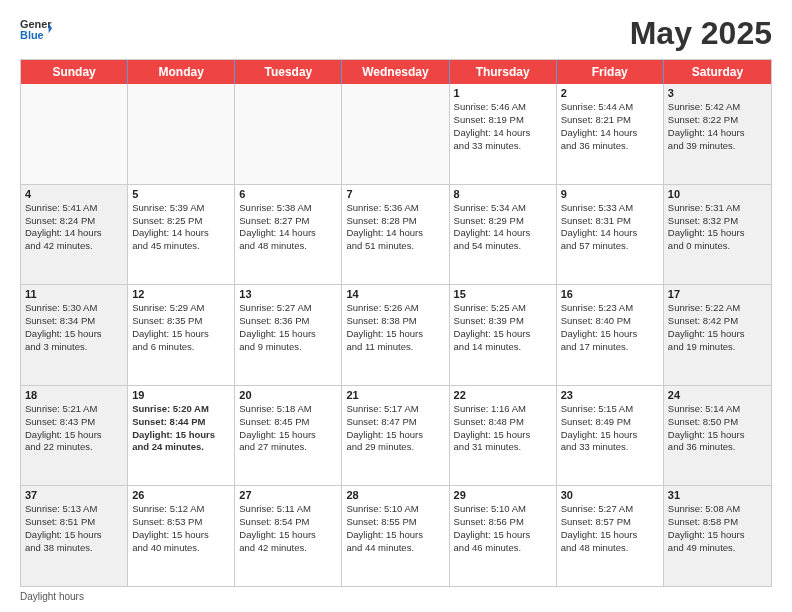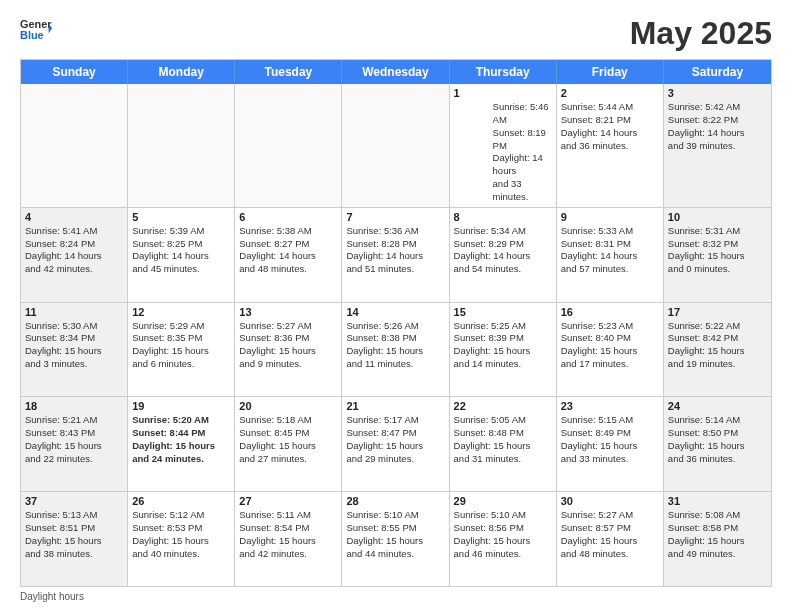--- a/index.html
+++ b/index.html
@@ -47,21 +47,21 @@
     }
     .calendar {
       flex: 1;
       display: flex;
       flex-direction: column;
       border: 1px solid #ccc;
     }
     .day-headers {
       display: grid;
       grid-template-columns: repeat(7, 1fr);
-      background: #3b82f6;
+      background: #ef4444;
     }
     .day-header {
       color: #fff;
       font-size: 12px;
       font-weight: bold;
       text-align: center;
       padding: 5px 2px;
       border-right: 1px solid #5a9ad5;
     }
     .day-header:last-child { border-right: none; }
@@ -132,21 +132,21 @@
         <div class="day-header">Saturday</div>
       </div>
     <div class="weeks">
     <div class="week-row">
           <div class="day-cell empty"></div>
           <div class="day-cell empty"></div>
           <div class="day-cell empty"></div>
           <div class="day-cell empty"></div>
           <div class="day-cell">
             <div class="day-number">1</div>
-            <div class="day-info" style="white-space: pre-line; margin-left: 39px;">Sunrise: 5:46 AM
+            <div class="day-info" style="white-space: pre-line;">Sunrise: 5:46 AM
 Sunset: 8:19 PM
 Daylight: 14 hours
 and 33 minutes.</div>
           </div>
           <div class="day-cell">
             <div class="day-number">2</div>
             <div class="day-info" style="white-space: pre-line;">Sunrise: 5:44 AM
 Sunset: 8:21 PM
 Daylight: 14 hours
 and 36 minutes.</div>
@@ -285,21 +285,21 @@
           </div>
           <div class="day-cell">
             <div class="day-number">21</div>
             <div class="day-info" style="white-space: pre-line;">Sunrise: 5:17 AM
 Sunset: 8:47 PM
 Daylight: 15 hours
 and 29 minutes.</div>
           </div>
           <div class="day-cell">
             <div class="day-number">22</div>
-            <div class="day-info" style="white-space: pre-line;">Sunrise: 5:05 AM
+            <div class="day-info" style="white-space: pre-line;">Sunrise: 1:16 AM
 Sunset: 8:48 PM
 Daylight: 15 hours
 and 31 minutes.</div>
           </div>
           <div class="day-cell">
             <div class="day-number">23</div>
             <div class="day-info" style="white-space: pre-line;">Sunrise: 5:15 AM
 Sunset: 8:49 PM
 Daylight: 15 hours
 and 33 minutes.</div>

